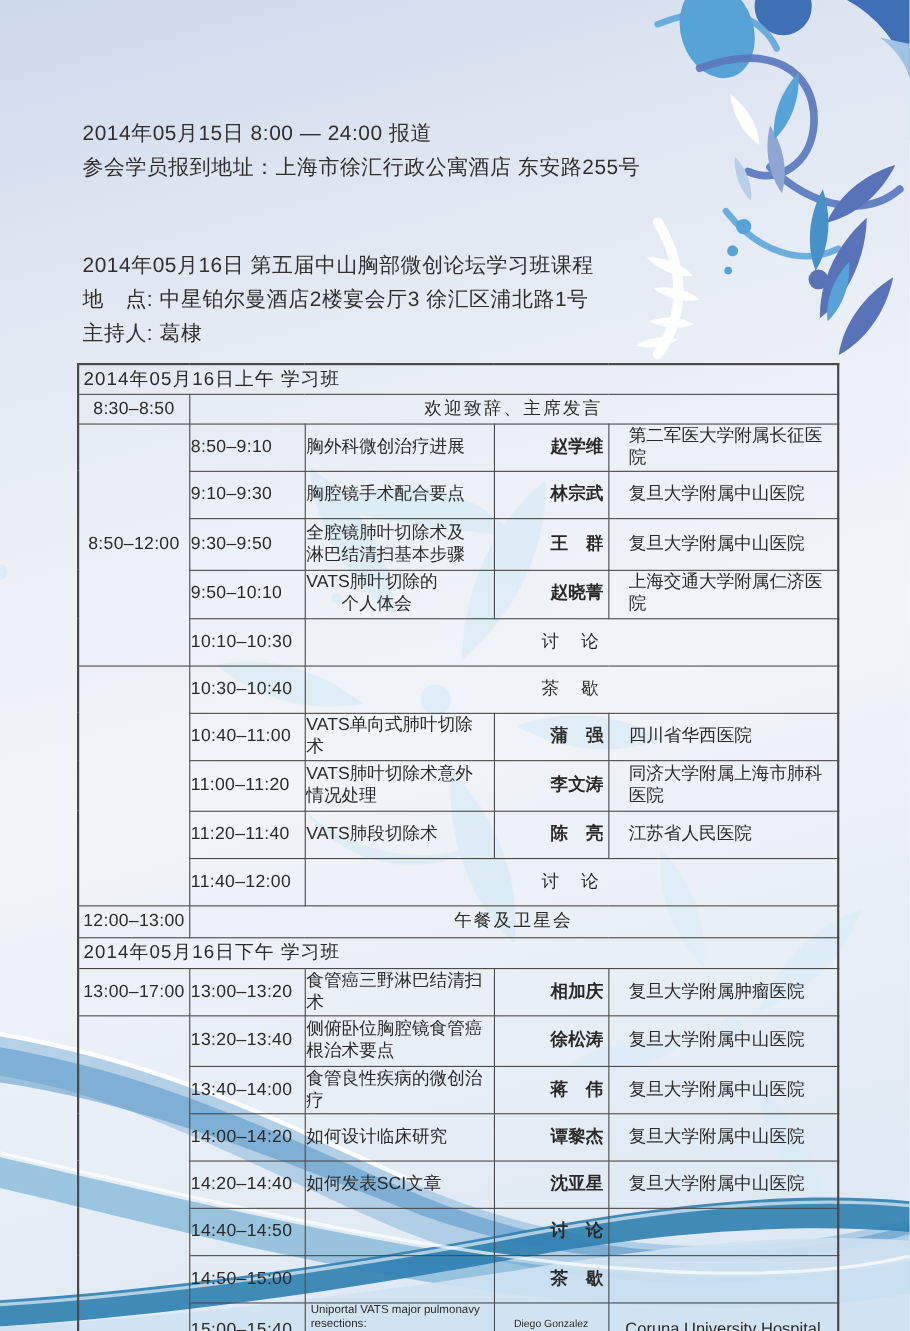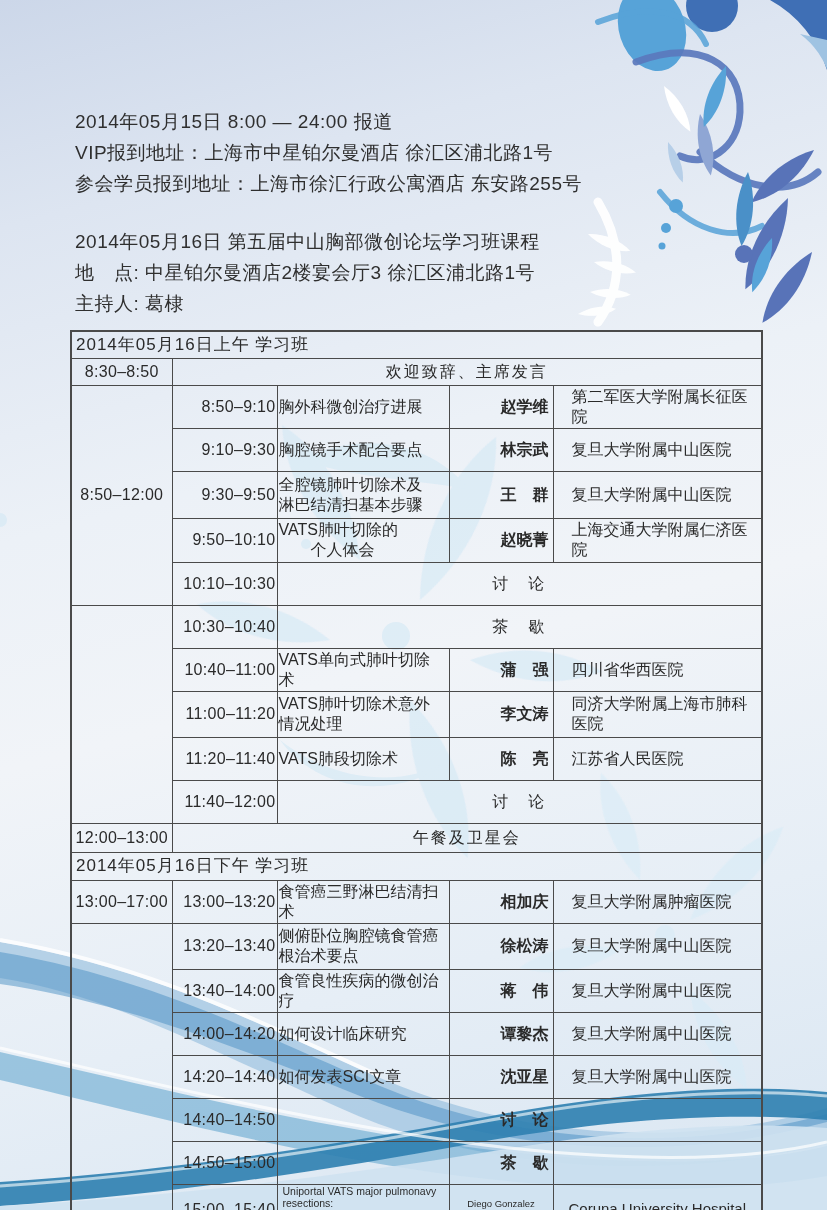--- a/index.html
+++ b/index.html
@@ -13,21 +13,21 @@
   .txtblock{position:absolute;left:75px;z-index:3;font-size:19px;line-height:31px;letter-spacing:.5px;color:#2f2f2f;}
   #reg{top:106px;} #course{top:226px;}
   table{
     position:absolute;left:70px;top:330px;width:691px;z-index:3;
     border-collapse:collapse;table-layout:fixed;font-size:16px;color:#2a2a2a;
     border:2px solid #4a4a4a;
   }
   td{border:1px solid #4a4a4a;padding:0 4px;vertical-align:middle;line-height:1.25;overflow:hidden;}
   .th{text-align:left;font-size:17px;letter-spacing:1px;}
   .sess{text-align:center;letter-spacing:.3px;padding:0 1px;margin-left:44px;}
-  .t{text-align:right;letter-spacing:.3px;padding:11px 1px;}
+  .t{text-align:left;letter-spacing:.3px;padding:11px 1px;}
   .topic{white-space:pre-wrap;padding-left:1px;}
   .spk{text-align:right;font-weight:bold;}
   .hosp{padding-left:18px;}
   .cspan{text-align:center;letter-spacing:2px;}
   .lspan{padding-left:4px;letter-spacing:1px;}
   .en{font-size:10.5px;line-height:1.2;padding-left:5px;letter-spacing:0;}
   .en-name{font-size:9.5px;text-align:center;padding:0 12px;letter-spacing:0;}
   .en-hosp{font-size:15px;text-align:center;padding:0;letter-spacing:0;}
 </style>
 </head>
@@ -104,21 +104,20 @@
     <path d="M598,202 C622,242 624,286 598,322" fill="none" stroke-width="9" stroke-linecap="round"></path>
     <use href="#petal" transform="translate(588,234) rotate(112) scale(0.95)" stroke="none"></use>
     <use href="#petal" transform="translate(594,262) rotate(104) scale(0.9)" stroke="none"></use>
     <use href="#petal" transform="translate(590,292) rotate(94) scale(0.85)" stroke="none"></use>
     <use href="#petal" transform="translate(578,314) rotate(82) scale(0.8)" stroke="none"></use>
   </g>
 </svg>
 
 <div id="reg" class="txtblock">
   <div>2014年05月15日 8:00 — 24:00  报道</div>
-  <div>VIP报到地址：上海市中星铂尔曼酒店  徐汇区浦北路1号</div>
   <div>参会学员报到地址：上海市徐汇行政公寓酒店  东安路255号</div>
 </div>
 
 <div id="course" class="txtblock">
   <div>2014年05月16日 第五届中山胸部微创论坛学习班课程</div>
   <div>地　点: 中星铂尔曼酒店2楼宴会厅3  徐汇区浦北路1号</div>
   <div>主持人: 葛棣</div>
 </div>
 
 <table>

